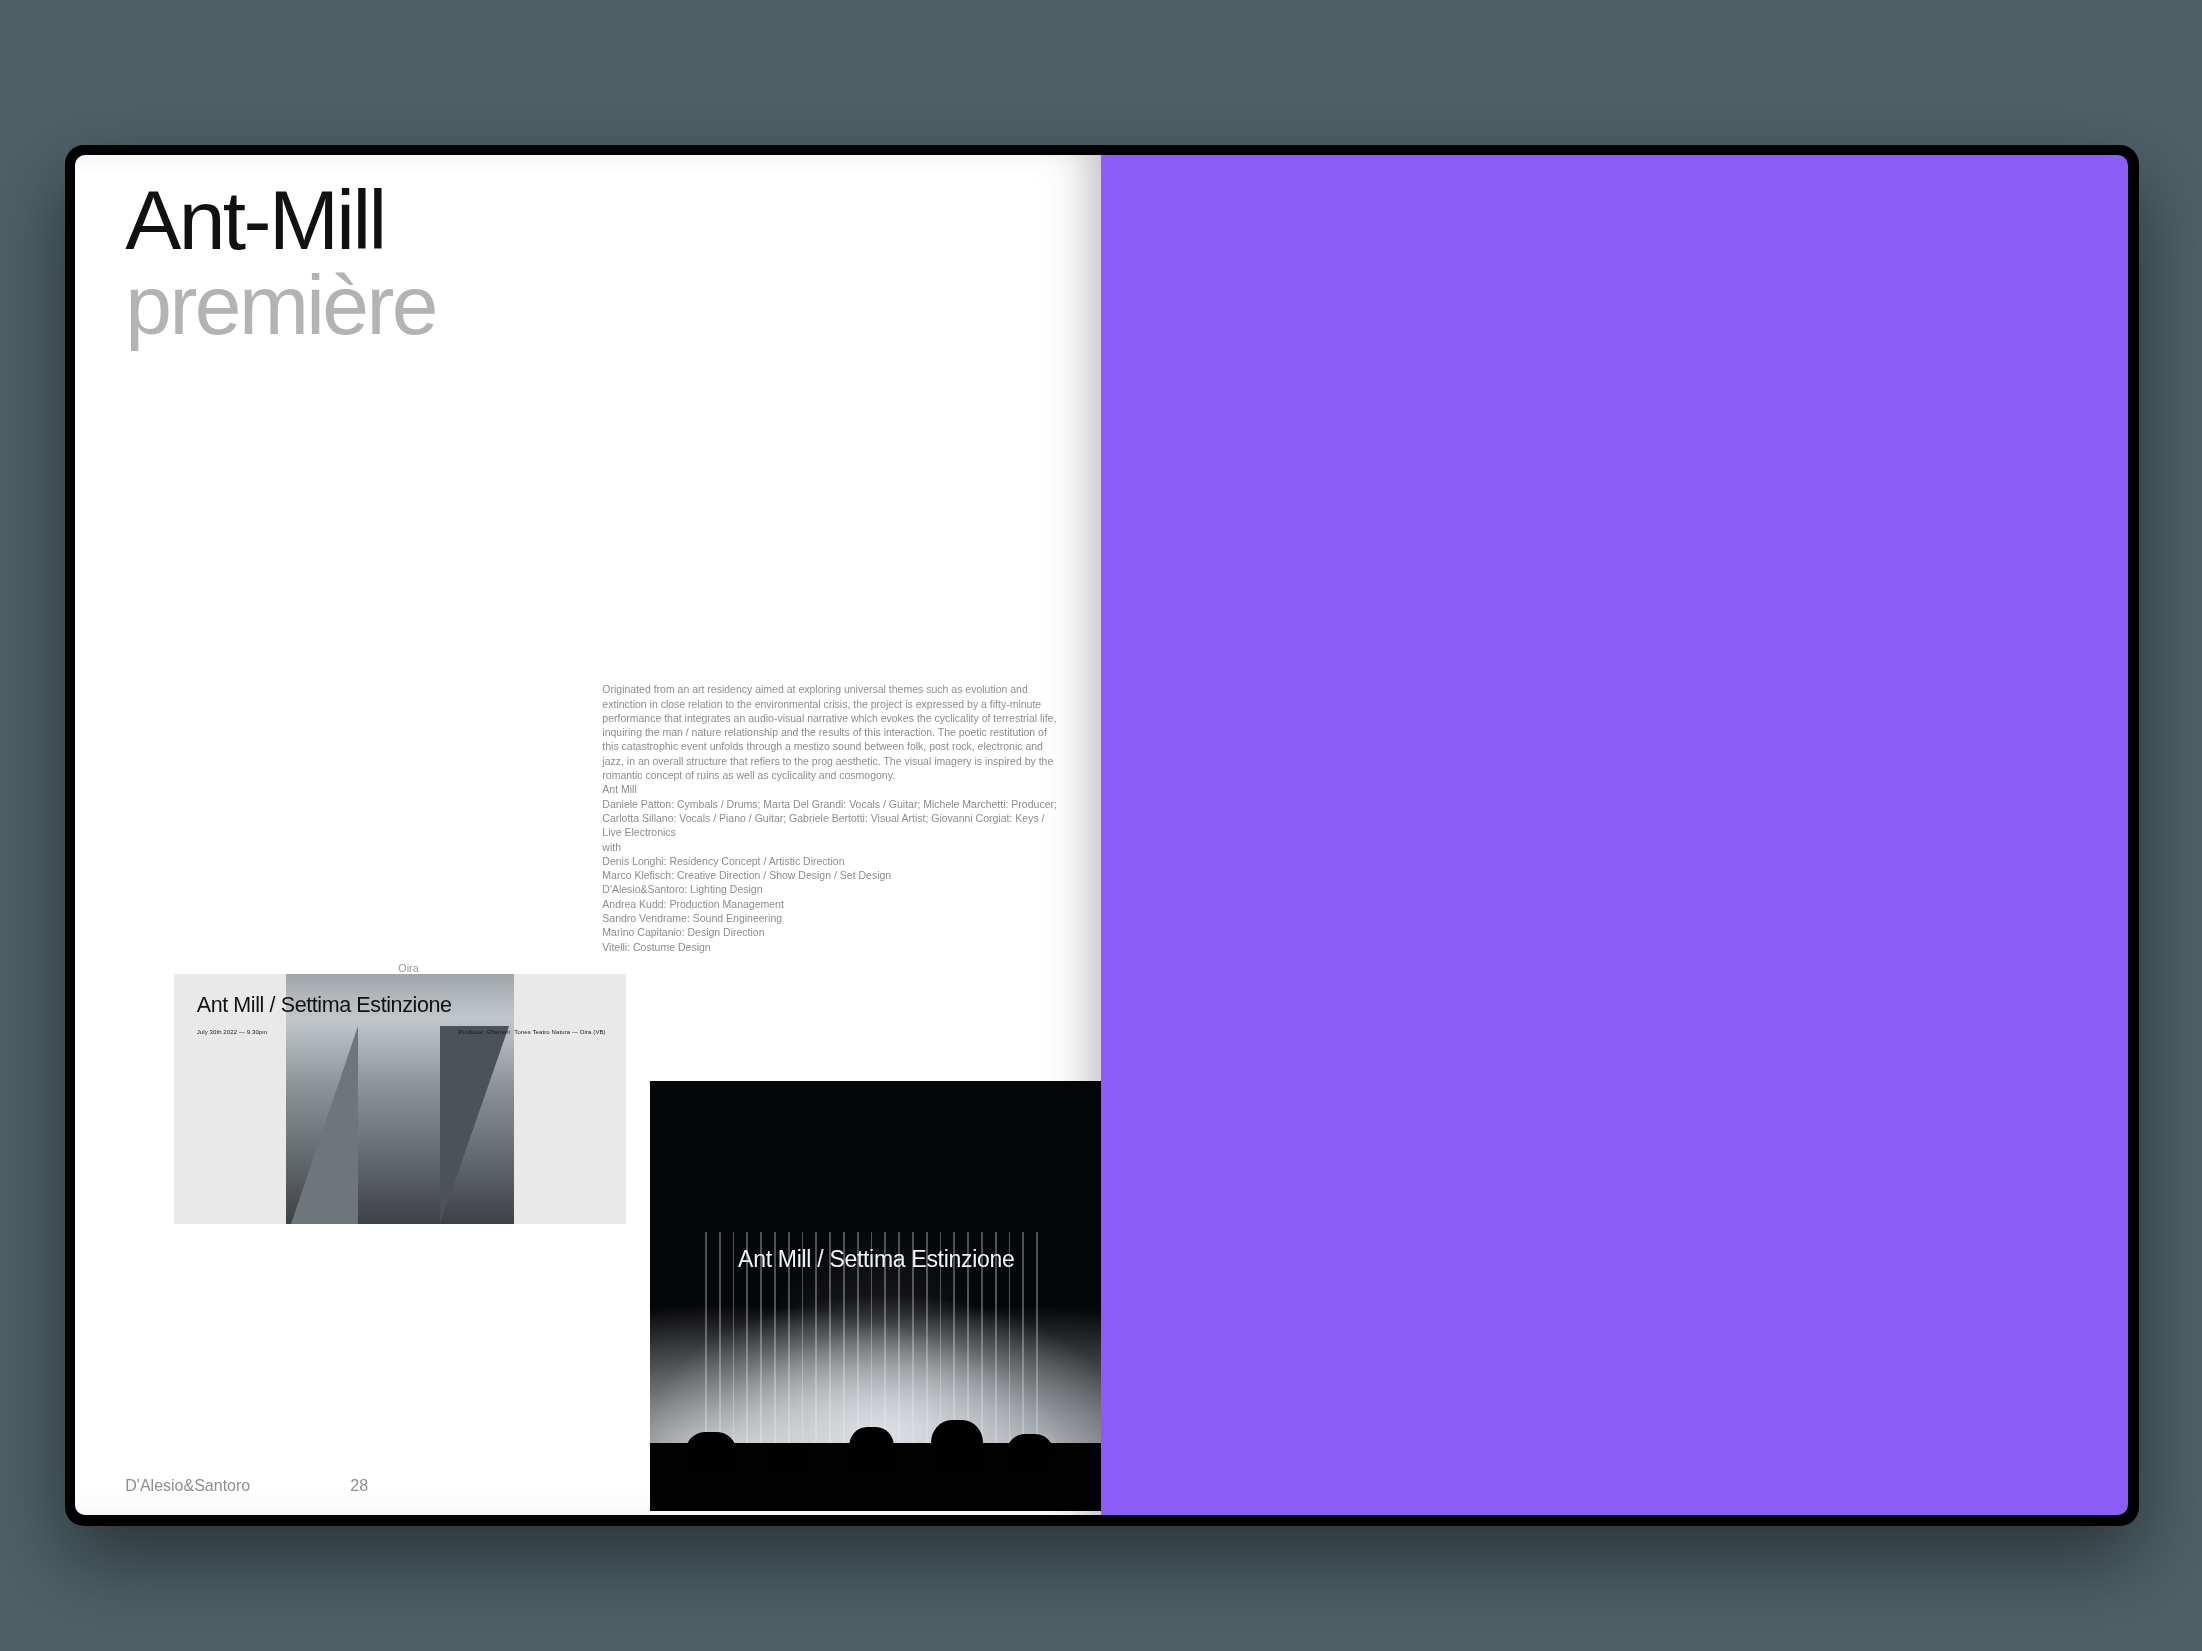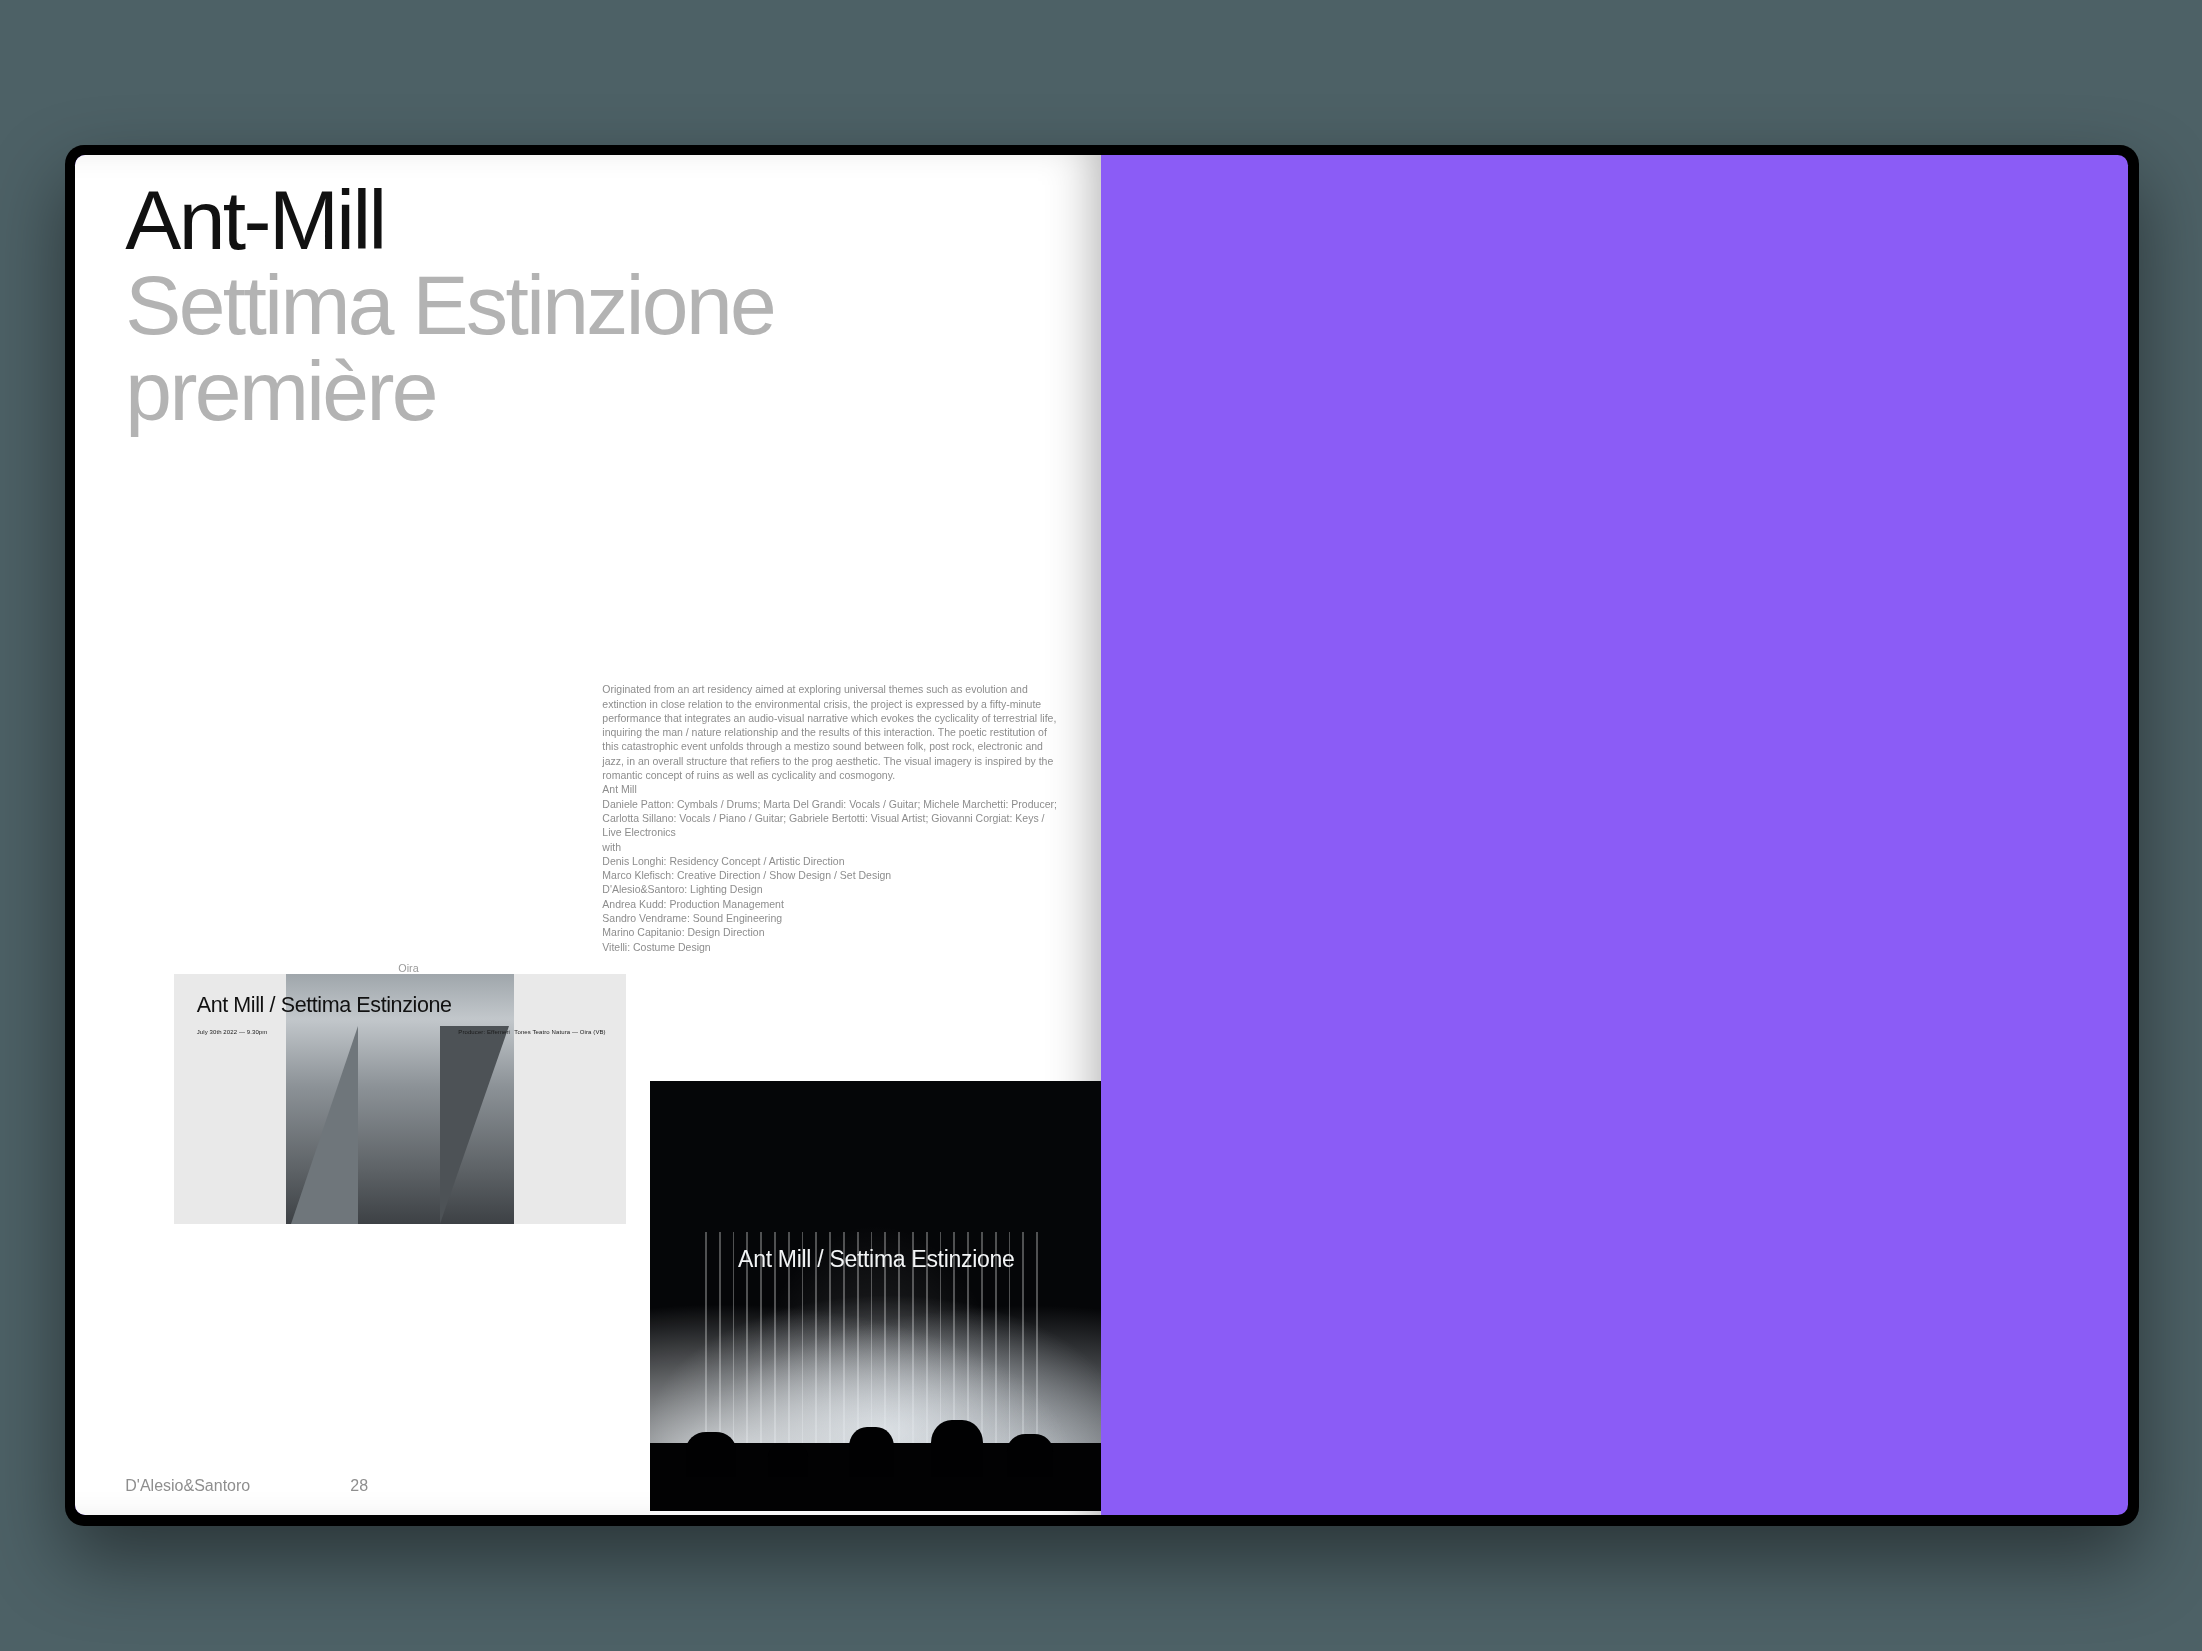--- a/index.html
+++ b/index.html
@@ -322,21 +322,20 @@
 <body>
 
 <div class="stage">
   <div class="book">
     <div class="pages">
 
       <div class="page left">
 
         <div class="title-block">
           <div class="title-main">Ant-Mill</div>
-          <div class="title-sub">Settima Estinzione</div>
           <div class="title-sub">première</div>
         </div>
 
         <div class="body-col">
           <p>Originated from an art residency aimed at exploring universal themes such as evolution and extinction in close relation to the environmental crisis, the project is expressed by a fifty-minute performance that integrates an audio-visual narrative which evokes the cyclicality of terrestrial life, inquiring the man / nature relationship and the results of this interaction. The poetic restitution of this catastrophic event unfolds through a mestizo sound between folk, post rock, electronic and jazz, in an overall structure that refiers to the prog aesthetic. The visual imagery is inspired by the romantic concept of ruins as well as cyclicality and cosmogony.</p>
           <p class="underline">Ant Mill</p>
           <p>Daniele Patton: Cymbals / Drums; Marta Del Grandi: Vocals / Guitar; Michele Marchetti: Producer; Carlotta Sillano: Vocals / Piano / Guitar; Gabriele Bertotti: Visual Artist; Giovanni Corgiat: Keys / Live Electronics</p>
           <p class="underline">with</p>
           <p class="credits-line">Denis Longhi: Residency Concept / Artistic Direction</p>
           <p class="credits-line">Marco Klefisch: Creative Direction / Show Design / Set Design</p>

